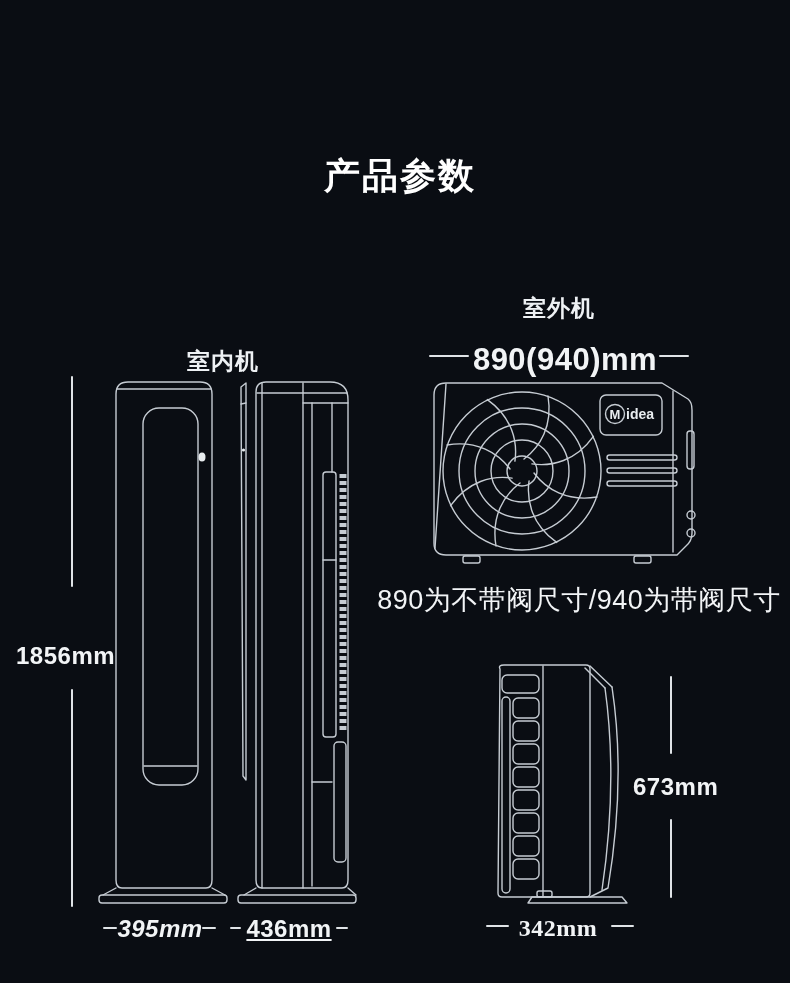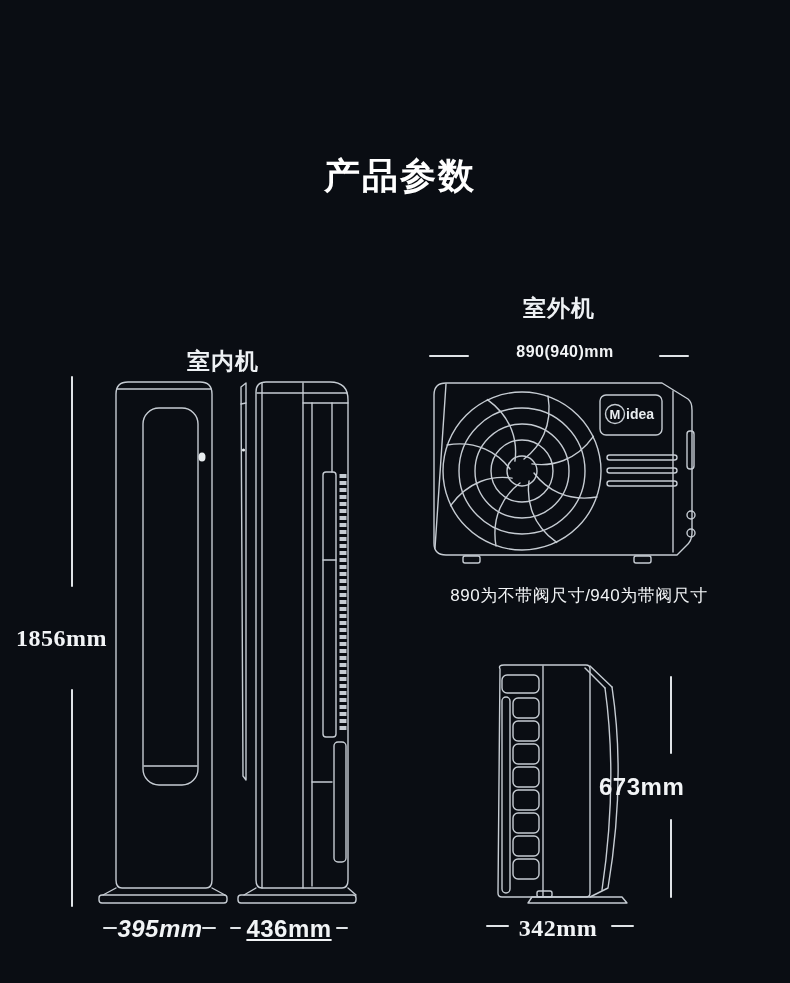--- a/index.html
+++ b/index.html
@@ -11,22 +11,22 @@
     font-family:"Liberation Sans",sans-serif;
     color:#f4f6f8;
   }
   .abs{position:absolute;white-space:nowrap;line-height:1;}
   .centered{transform:translateX(-50%);}
   .page-title{
     font-size:36px;font-weight:900;color:#ffffff;letter-spacing:2px;
   }
   .unit-label{font-size:23px;font-weight:600;color:#eef1f4;letter-spacing:1px;}
   .dim-num{font-size:24px;font-weight:800;color:#f2f4f6;letter-spacing:0.5px;}
-  .dim-num.sm{font-size:16px;}
-  .valve-note{font-size:17px;font-weight:500;color:#f2f4f6;letter-spacing:0.5px;}
+  .dim-num.sm{font-size:31px;}
+  .valve-note{font-size:27px;font-weight:500;color:#f2f4f6;letter-spacing:0.5px;}
   svg.lineart{position:absolute;left:0;top:0;}
   svg.lineart *{stroke:#c6ccd3;fill:none;stroke-width:1.4;stroke-linecap:round;stroke-linejoin:round;}
   svg.lineart .fill{fill:#e9edf0;stroke:none;}
   svg.lineart .dim{stroke:#dfe3e7;stroke-width:2;}
   svg.lineart .louver{stroke-width:7;stroke-dasharray:4 3;stroke-linecap:butt;}
   svg.lineart text{stroke:none;fill:#e9edf0;font-family:"Liberation Sans",sans-serif;font-weight:bold;}
 </style>
 </head>
 <body>
 
@@ -139,23 +139,23 @@
   <div class="abs centered page-title" style="left:400px;top:158px;">产品参数</div>
 
   <div class="abs unit-label" style="left:187px;top:318px;margin-top:32px;">室内机</div>
 
   <div class="abs unit-label" style="left:523px;top:297px;">室外机</div>
 
   <div class="abs centered dim-num sm" style="left:565px;top:344px;">890(940)mm</div>
 
   <div class="abs centered valve-note" style="left:579px;top:587px;">890为不带阀尺寸/940为带阀尺寸</div>
 
-  <div class="abs dim-num" style="left:16px;top:626px;font-family:Liberation Serif, serif;">1856mm</div>
+  <div class="abs dim-num" style="left:16px;top:644px;">1856mm</div>
 
-  <div class="abs dim-num" style="left:599px;top:775px;">673mm</div>
+  <div class="abs dim-num" style="left:633px;top:775px;">673mm</div>
 
   <div class="abs centered dim-num" style="left:160px;top:917px;font-style:italic;">395mm</div>
 
   <div class="abs centered dim-num" style="left:289px;top:917px;text-decoration:underline;">436mm</div>
 
   <div class="abs centered dim-num" style="left:558px;top:916px;font-family:Liberation Serif, serif;">342mm</div>
 
 </div>
 
 </body></html>

